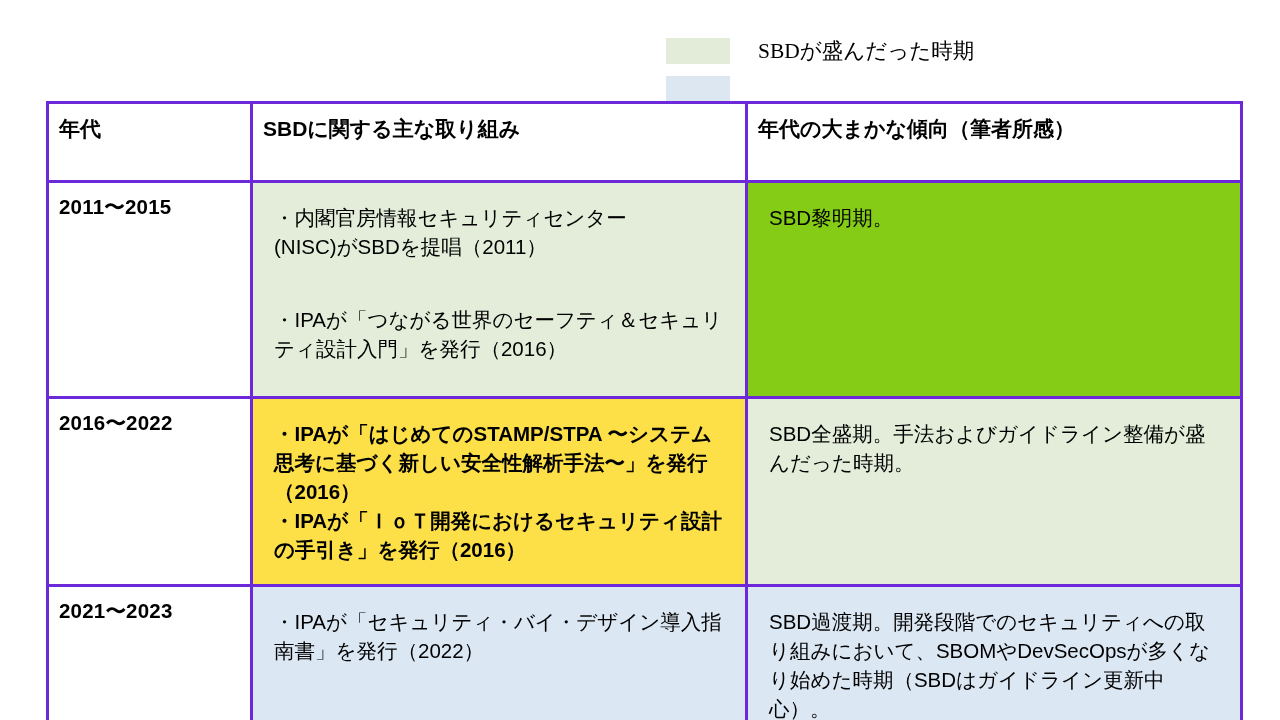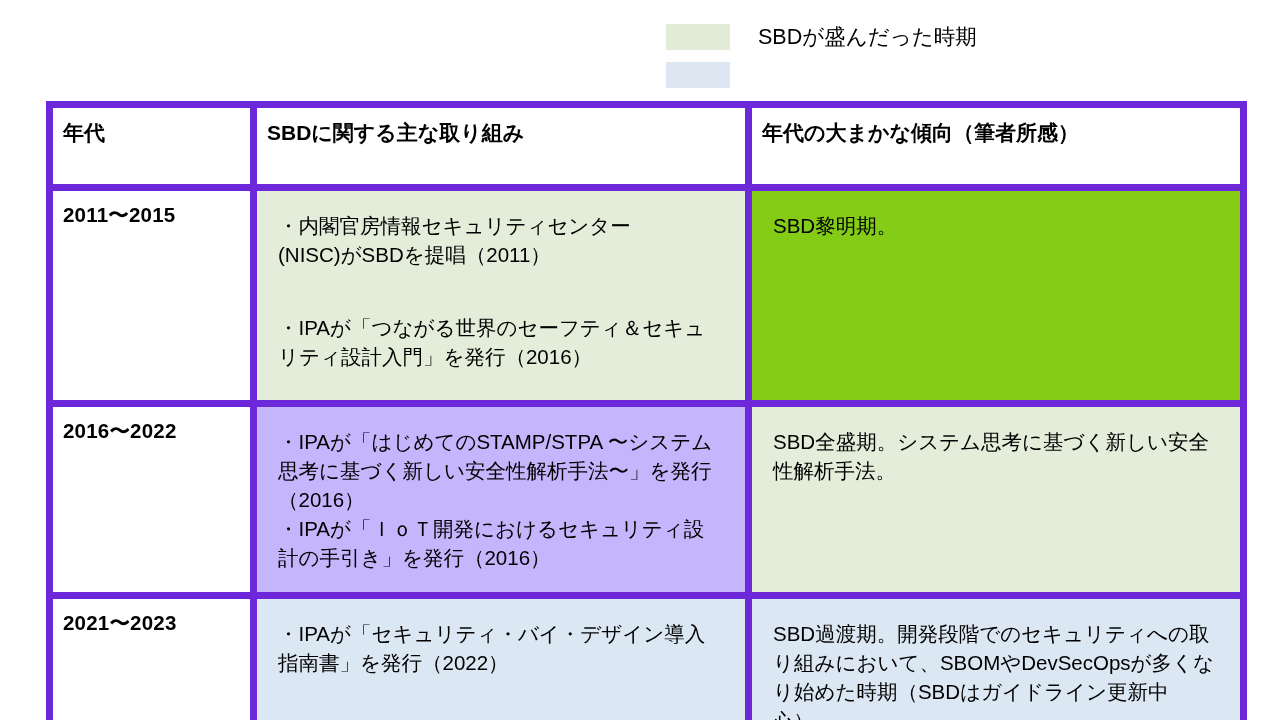--- a/index.html
+++ b/index.html
@@ -13,22 +13,23 @@
     position: relative;
     font-family: "Liberation Sans", "DejaVu Sans", sans-serif;
     color: #000000;
     overflow: hidden;
   }
 
   
   #legend {
     position: absolute;
     left: 666px;
-    top: 18px;
+    top: 32px;
     width: 600px;
+    font-family: Liberation Serif, serif;
   }
   .legend-row {
     display: flex;
     align-items: center;
     height: 38px;
   }
   .legend-swatch {
     width: 64px;
     height: 26px;
     flex: 0 0 64px;
@@ -49,21 +50,21 @@
     width: 1194px;
     border-collapse: collapse;
     table-layout: fixed;
   }
   #sbd-table col.c-era    { width: 204px; }
   #sbd-table col.c-effort { width: 495px; }
   #sbd-table col.c-trend  { width: 495px; }
 
   #sbd-table th,
   #sbd-table td {
-    border: 7px solid #6d28d9;
+    border: 3px solid #6d28d9;
     vertical-align: top;
     padding: 9px 10px 8px 10px;
     background: #ffffff;
   }
 
   #sbd-table thead th {
     height: 56px;
     font-size: 21px;
     font-weight: bold;
     text-align: left;
@@ -133,26 +134,26 @@
         <div class="cell-gap"></div>
         <p class="cell-text">・IPAが「つながる世界のセーフティ＆セキュリティ設計入門」を発行（2016）</p>
       </td>
       <td style="background: #84cc16;">
         <p class="cell-text">SBD黎明期。</p>
       </td>
     </tr>
 
     <tr class="row-2">
       <td class="era">2016〜2022</td>
-      <td style="background: #c4b5fd;">
+      <td style="background: #fde047; font-weight: bold;">
         <p class="cell-text">・IPAが「はじめてのSTAMP/STPA 〜システム思考に基づく新しい安全性解析手法〜」を発行（2016）
 ・IPAが「ＩｏＴ開発におけるセキュリティ設計の手引き」を発行（2016）</p>
       </td>
       <td style="background: rgb(227, 237, 217);">
-        <p class="cell-text">SBD全盛期。システム思考に基づく新しい安全性解析手法。</p>
+        <p class="cell-text">SBD全盛期。手法およびガイドライン整備が盛んだった時期。</p>
       </td>
     </tr>
 
     <tr class="row-3">
       <td class="era">2021〜2023</td>
       <td style="background: rgb(220, 231, 244);">
         <p class="cell-text">・IPAが「セキュリティ・バイ・デザイン導入指南書」を発行（2022）</p>
       </td>
       <td style="background: rgb(220, 231, 244);">
         <p class="cell-text">SBD過渡期。開発段階でのセキュリティへの取り組みにおいて、SBOMやDevSecOpsが多くなり始めた時期（SBDはガイドライン更新中心）。</p>

